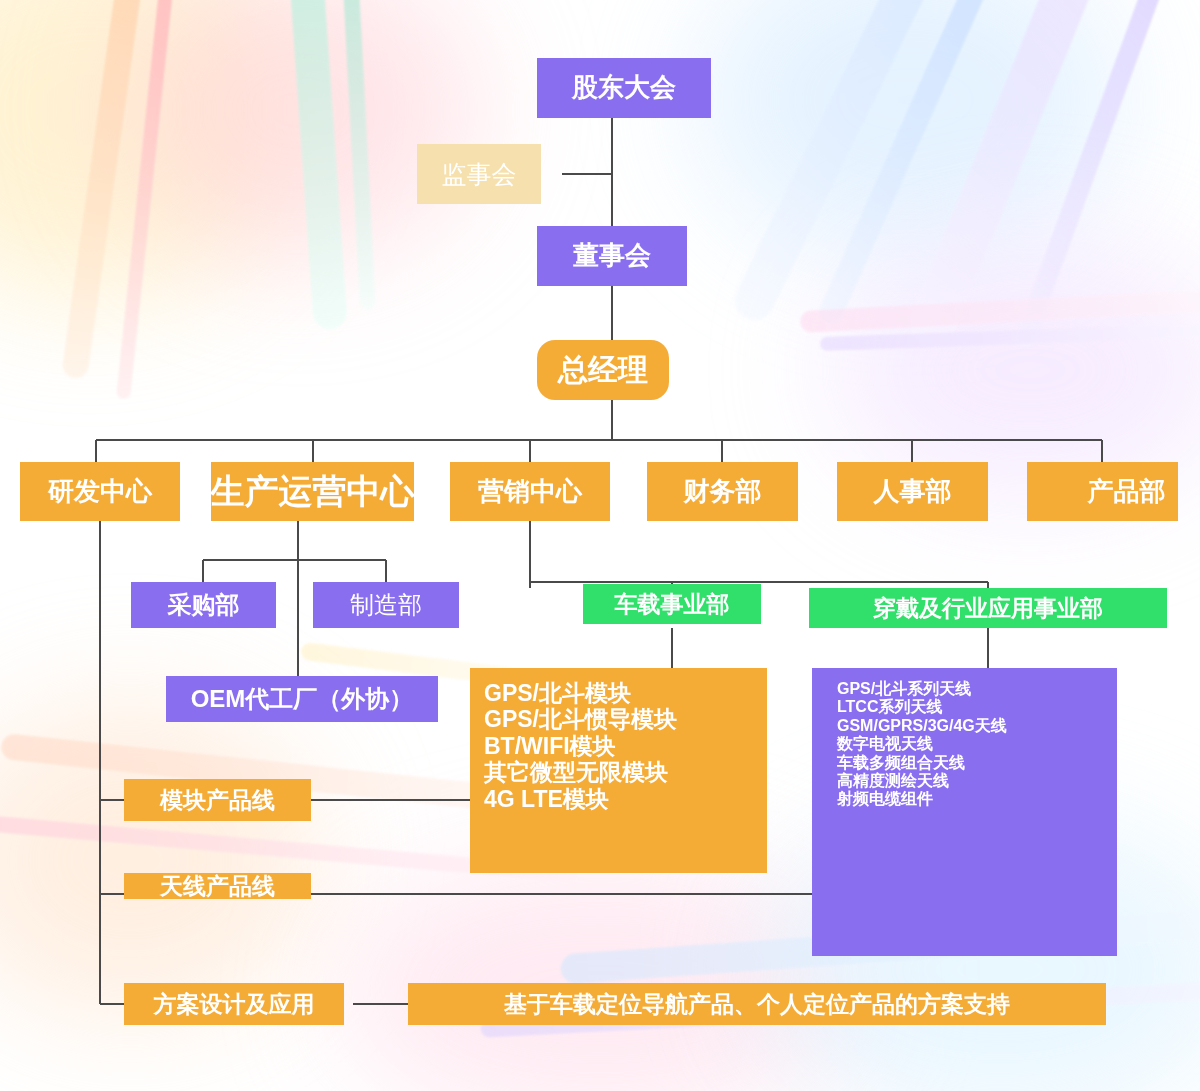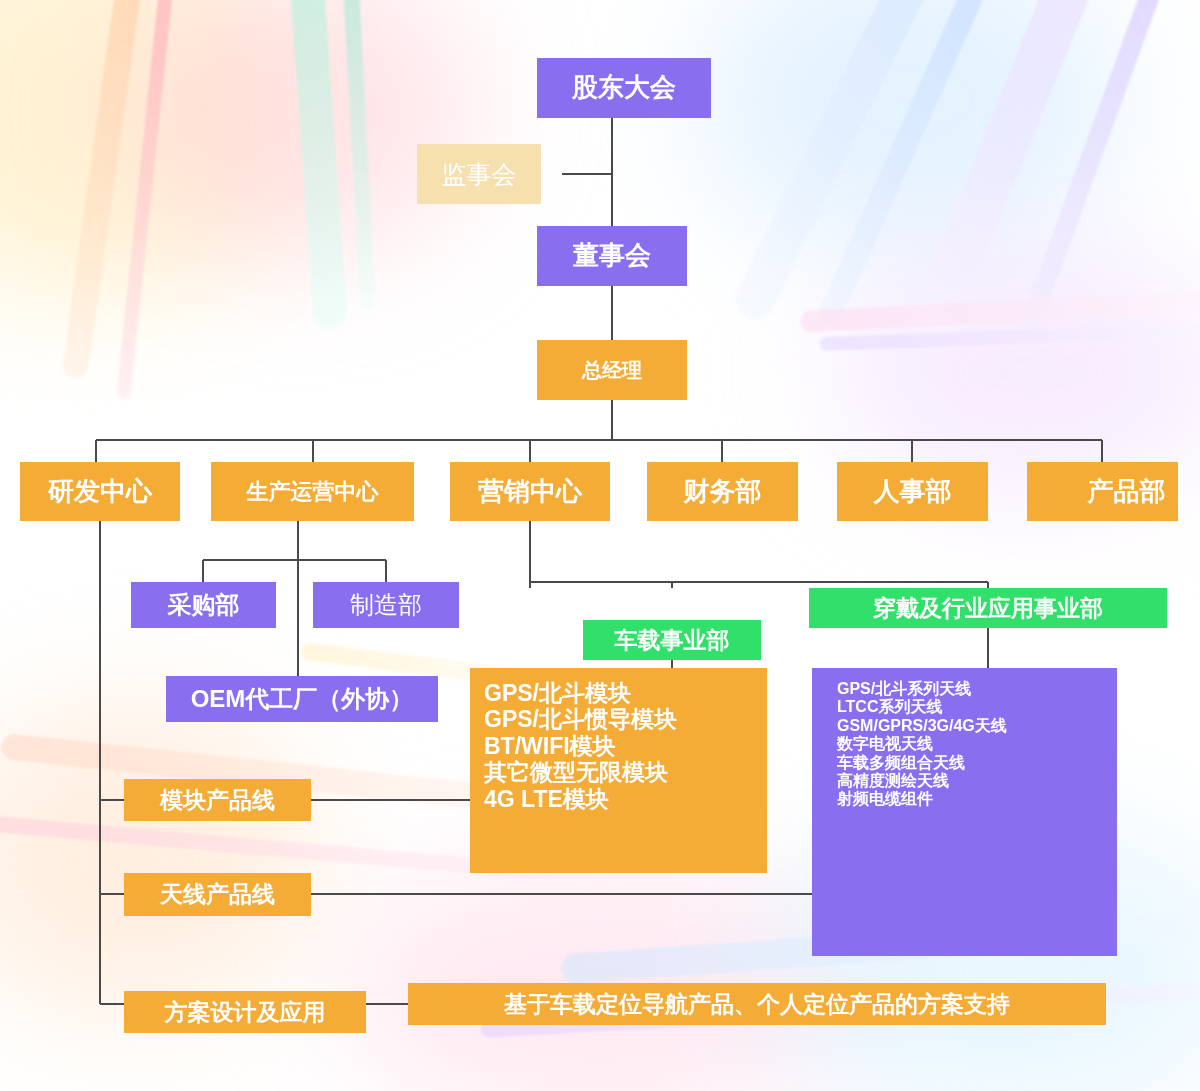--- a/index.html
+++ b/index.html
@@ -147,49 +147,49 @@
       <path d="M353,1004 L408,1004"></path>
     </g>
   </svg>
 
   <div class="node purple bold" style="left:537px;top:58px;width:174px;height:60px;font-size:26px;">股东大会</div>
 
   <div class="node cream" style="left:417px;top:144px;width:124px;height:60px;font-size:25px;color:#ffffff;">监事会</div>
 
   <div class="node purple bold" style="left:537px;top:226px;width:150px;height:60px;font-size:26px;">董事会</div>
 
-  <div class="node orange bold" style="left:537px;top:340px;width:150px;height:60px;font-size:20px;">总经理</div>
+  <div class="node orange bold" style="left:537px;top:340px;width:132px;height:60px;font-size:30px;border-radius:18px;">总经理</div>
 
   <div class="node orange bold" style="left:20px;top:462px;width:160px;height:59px;font-size:26px;">研发中心</div>
 
-  <div class="node orange bold" style="left:211px;top:462px;width:203px;height:59px;font-size:22px;">生产运营中心</div>
+  <div class="node orange bold" style="left:211px;top:462px;width:203px;height:59px;font-size:34px;">生产运营中心</div>
 
   <div class="node orange bold" style="left:450px;top:462px;width:160px;height:59px;font-size:26px;">营销中心</div>
 
   <div class="node orange bold" style="left:647px;top:462px;width:151px;height:59px;font-size:26px;">财务部</div>
 
   <div class="node orange bold" style="left:837px;top:462px;width:151px;height:59px;font-size:26px;">人事部</div>
 
   <div class="node orange bold" style="left:1027px;top:462px;width:151px;height:59px;font-size:26px;padding-left:48px;">产品部</div>
 
   <div class="node purple bold" style="left:131px;top:582px;width:145px;height:46px;font-size:24px;">采购部</div>
 
   <div class="node purple" style="left:313px;top:582px;width:146px;height:46px;font-size:24px;">制造部</div>
 
   <div class="node purple bold" style="left:166px;top:676px;width:272px;height:46px;font-size:24px;">OEM代工厂（外协）</div>
 
-  <div class="node green bold" style="left:583px;top:620px;width:178px;height:40px;font-size:23px;">车载事业部</div>
+  <div class="node green bold" style="left:583px;top:584px;width:178px;height:40px;font-size:23px;">车载事业部</div>
 
   <div class="node green bold" style="left:809px;top:588px;width:358px;height:40px;font-size:23px;">穿戴及行业应用事业部</div>
 
   <div class="node orange bold" style="left:124px;top:779px;width:187px;height:42px;font-size:23px;">模块产品线</div>
 
-  <div class="node orange bold" style="left:124px;top:873px;width:187px;height:43px;font-size:23px;">天线产品线</div>
-
-  <div class="node orange bold" style="left:124px;top:983px;width:242px;height:42px;font-size:23px;margin-top:8px;">方案设计及应用</div>
+  <div class="node orange bold" style="left:124px;top:873px;width:187px;height:26px;font-size:23px;">天线产品线</div>
+
+  <div class="node orange bold" style="left:124px;top:983px;width:220px;height:42px;font-size:23px;">方案设计及应用</div>
 
   <div class="node orange bold" style="left:408px;top:983px;width:698px;height:42px;font-size:23px;">基于车载定位导航产品、个人定位产品的方案支持</div>
 
   <div class="node orange listbox bold" style="left:470px;top:668px;width:297px;height:205px;font-size:23px;padding:12px 14px;">
     <span class="line">GPS/北斗模块</span>
     <span class="line">GPS/北斗惯导模块</span>
     <span class="line">BT/WIFI模块</span>
     <span class="line">其它微型无限模块</span>
     <span class="line">4G  LTE模块</span>
   </div>

